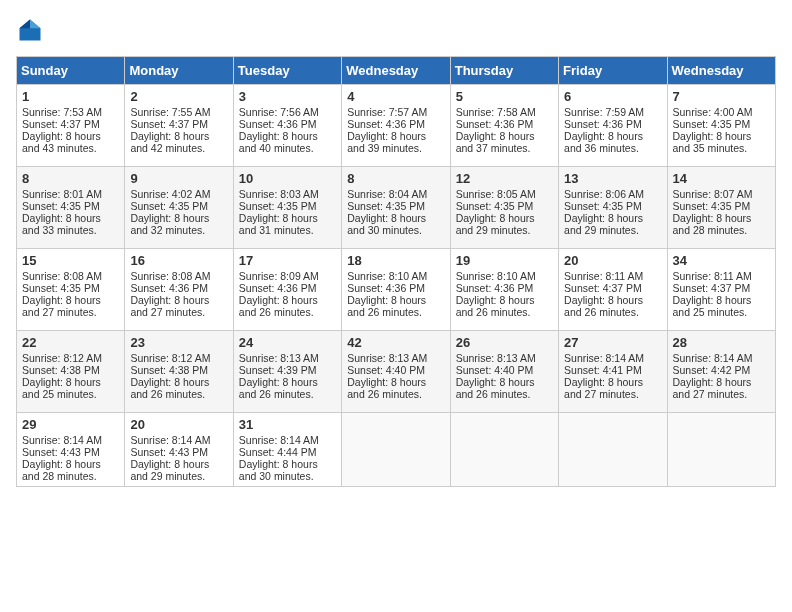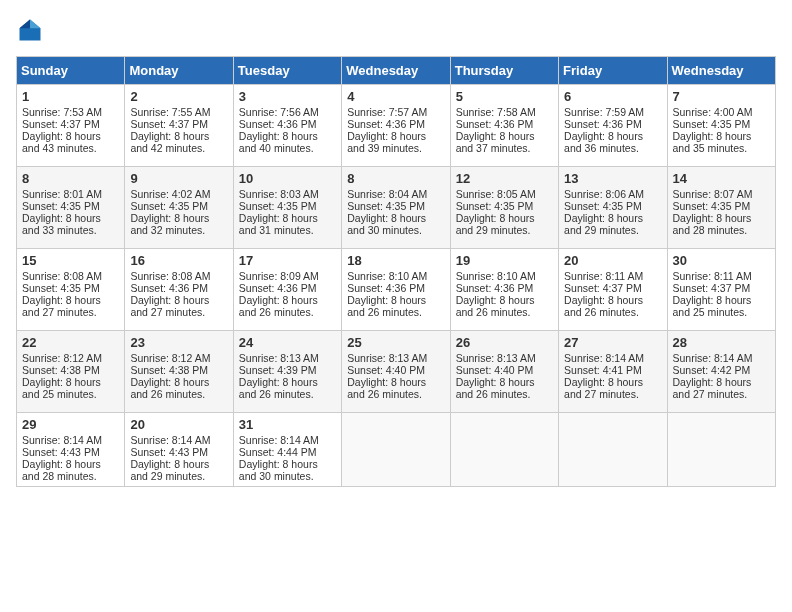--- a/index.html
+++ b/index.html
@@ -243,21 +243,21 @@
         <span>Sunset: 4:36 PM</span><br>
         <span>Daylight: 8 hours and 26 minutes.</span>
       </td>
         <td>
         <span class="day-number">20</span>
         <span>Sunrise: 8:11 AM</span><br>
         <span>Sunset: 4:37 PM</span><br>
         <span>Daylight: 8 hours and 26 minutes.</span>
       </td>
         <td>
-        <span class="day-number">30</span>
+        <span class="day-number">34</span>
         <span>Sunrise: 8:11 AM</span><br>
         <span>Sunset: 4:37 PM</span><br>
         <span>Daylight: 8 hours and 25 minutes.</span>
       </td>
       </tr>
       <tr>
         <td>
         <span class="day-number">22</span>
         <span>Sunrise: 8:12 AM</span><br>
         <span>Sunset: 4:38 PM</span><br>
@@ -269,21 +269,21 @@
         <span>Sunset: 4:38 PM</span><br>
         <span>Daylight: 8 hours and 26 minutes.</span>
       </td>
         <td>
         <span class="day-number">24</span>
         <span>Sunrise: 8:13 AM</span><br>
         <span>Sunset: 4:39 PM</span><br>
         <span>Daylight: 8 hours and 26 minutes.</span>
       </td>
         <td>
-        <span class="day-number">25</span>
+        <span class="day-number">42</span>
         <span>Sunrise: 8:13 AM</span><br>
         <span>Sunset: 4:40 PM</span><br>
         <span>Daylight: 8 hours and 26 minutes.</span>
       </td>
         <td>
         <span class="day-number">26</span>
         <span>Sunrise: 8:13 AM</span><br>
         <span>Sunset: 4:40 PM</span><br>
         <span>Daylight: 8 hours and 26 minutes.</span>
       </td>

